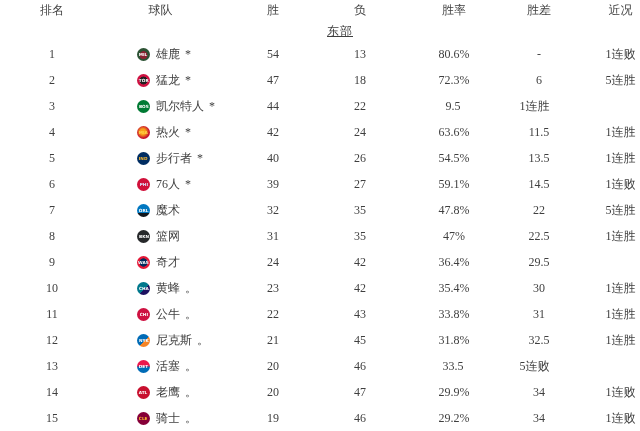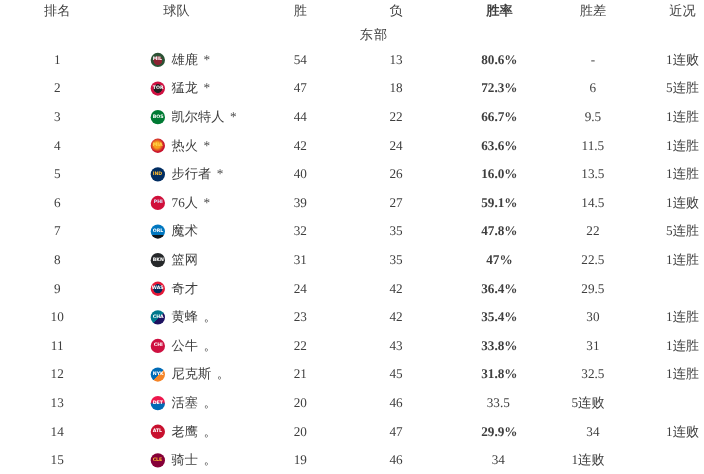--- a/index.html
+++ b/index.html
@@ -11,34 +11,34 @@
   }
   .row{display:flex;align-items:center;flex:1;min-height:0;}
   .hrow{flex:none;height:20px;}
   .srow{flex:none;height:22px;justify-content:center;}
   .cell{text-align:center;white-space:nowrap;}
   .c-rank{width:64px;}
   .c-team{width:153px;box-sizing:border-box;padding-left:53px;display:flex;align-items:center;text-align:right;}
   .c-team.hc{display:block;padding-left:0;text-align:center;}
   .c-win{width:72px;}
   .c-loss{width:102px;}
-  .c-pct{width:86px;font-weight:bold;}
+  .c-pct{width:86px;}
   .c-gb{width:84px;}
   .c-streak{width:79px;}
   .logo{
     width:13px;height:13px;border-radius:50%;flex:none;
     display:inline-flex;align-items:center;justify-content:center;
     margin-right:6px;overflow:hidden;background:#888;
   }
   .logo i{
     font-style:normal;font-weight:bold;font-size:5px;line-height:1;
     font-family:"DejaVu Sans",sans-serif;transform:scale(.85);letter-spacing:0;
   }
   .marker{margin-left:5px;}
-  .section-label{letter-spacing:1px;}
+  .section-label{letter-spacing:1px;text-decoration:underline;}
 </style>
 </head>
 <body>
 
 <div class="wrap">
 
   <div class="row hrow">
     <div class="cell c-rank">排名</div>
     <div class="cell c-team hc">球队</div>
     <div class="cell c-win">胜</div>
@@ -88,21 +88,20 @@
     <div class="cell c-rank">3</div>
     <div class="cell c-team">
       <span class="logo" style="background: rgb(0, 122, 51); color: rgb(255, 255, 255);">
           <i>BOS</i>
         </span>
       <span>凯尔特人</span>
       <span class="marker">*</span>
     </div>
     <div class="cell c-win">44</div>
     <div class="cell c-loss">22</div>
-    <div class="cell c-pct">66.7%</div>
     <div class="cell c-gb">9.5</div>
     <div class="cell c-streak">1连胜</div>
   </div>
 
   <div class="row">
     <div class="cell c-rank">4</div>
     <div class="cell c-team">
       <span class="logo" style="background: radial-gradient(circle at 45% 45%, rgb(249, 160, 27) 28%, rgb(200, 16, 46) 62%); color: rgb(255, 213, 77);">
           <i>MIA</i>
         </span>
@@ -120,21 +119,21 @@
     <div class="cell c-rank">5</div>
     <div class="cell c-team">
       <span class="logo" style="background: rgb(0, 45, 98); color: rgb(253, 187, 48);">
           <i>IND</i>
         </span>
       <span>步行者</span>
       <span class="marker">*</span>
     </div>
     <div class="cell c-win">40</div>
     <div class="cell c-loss">26</div>
-    <div class="cell c-pct">16.0%</div>
+    <div class="cell c-pct">54.5%</div>
     <div class="cell c-gb">13.5</div>
     <div class="cell c-streak">1连胜</div>
   </div>
 
   <div class="row">
     <div class="cell c-rank">6</div>
     <div class="cell c-team">
       <span class="logo" style="background: rgb(208, 16, 58); color: rgb(219, 230, 255);">
           <i>PHI</i>
         </span>
@@ -278,17 +277,18 @@
     <div class="cell c-rank">15</div>
     <div class="cell c-team">
       <span class="logo" style="background: rgb(134, 0, 56); color: rgb(253, 187, 48);">
           <i>CLE</i>
         </span>
       <span>骑士</span>
       <span class="marker">。</span>
     </div>
     <div class="cell c-win">19</div>
     <div class="cell c-loss">46</div>
+    <div class="cell c-pct">29.2%</div>
     <div class="cell c-gb">34</div>
     <div class="cell c-streak">1连败</div>
   </div>
 
 </div>
 
 </body></html>

